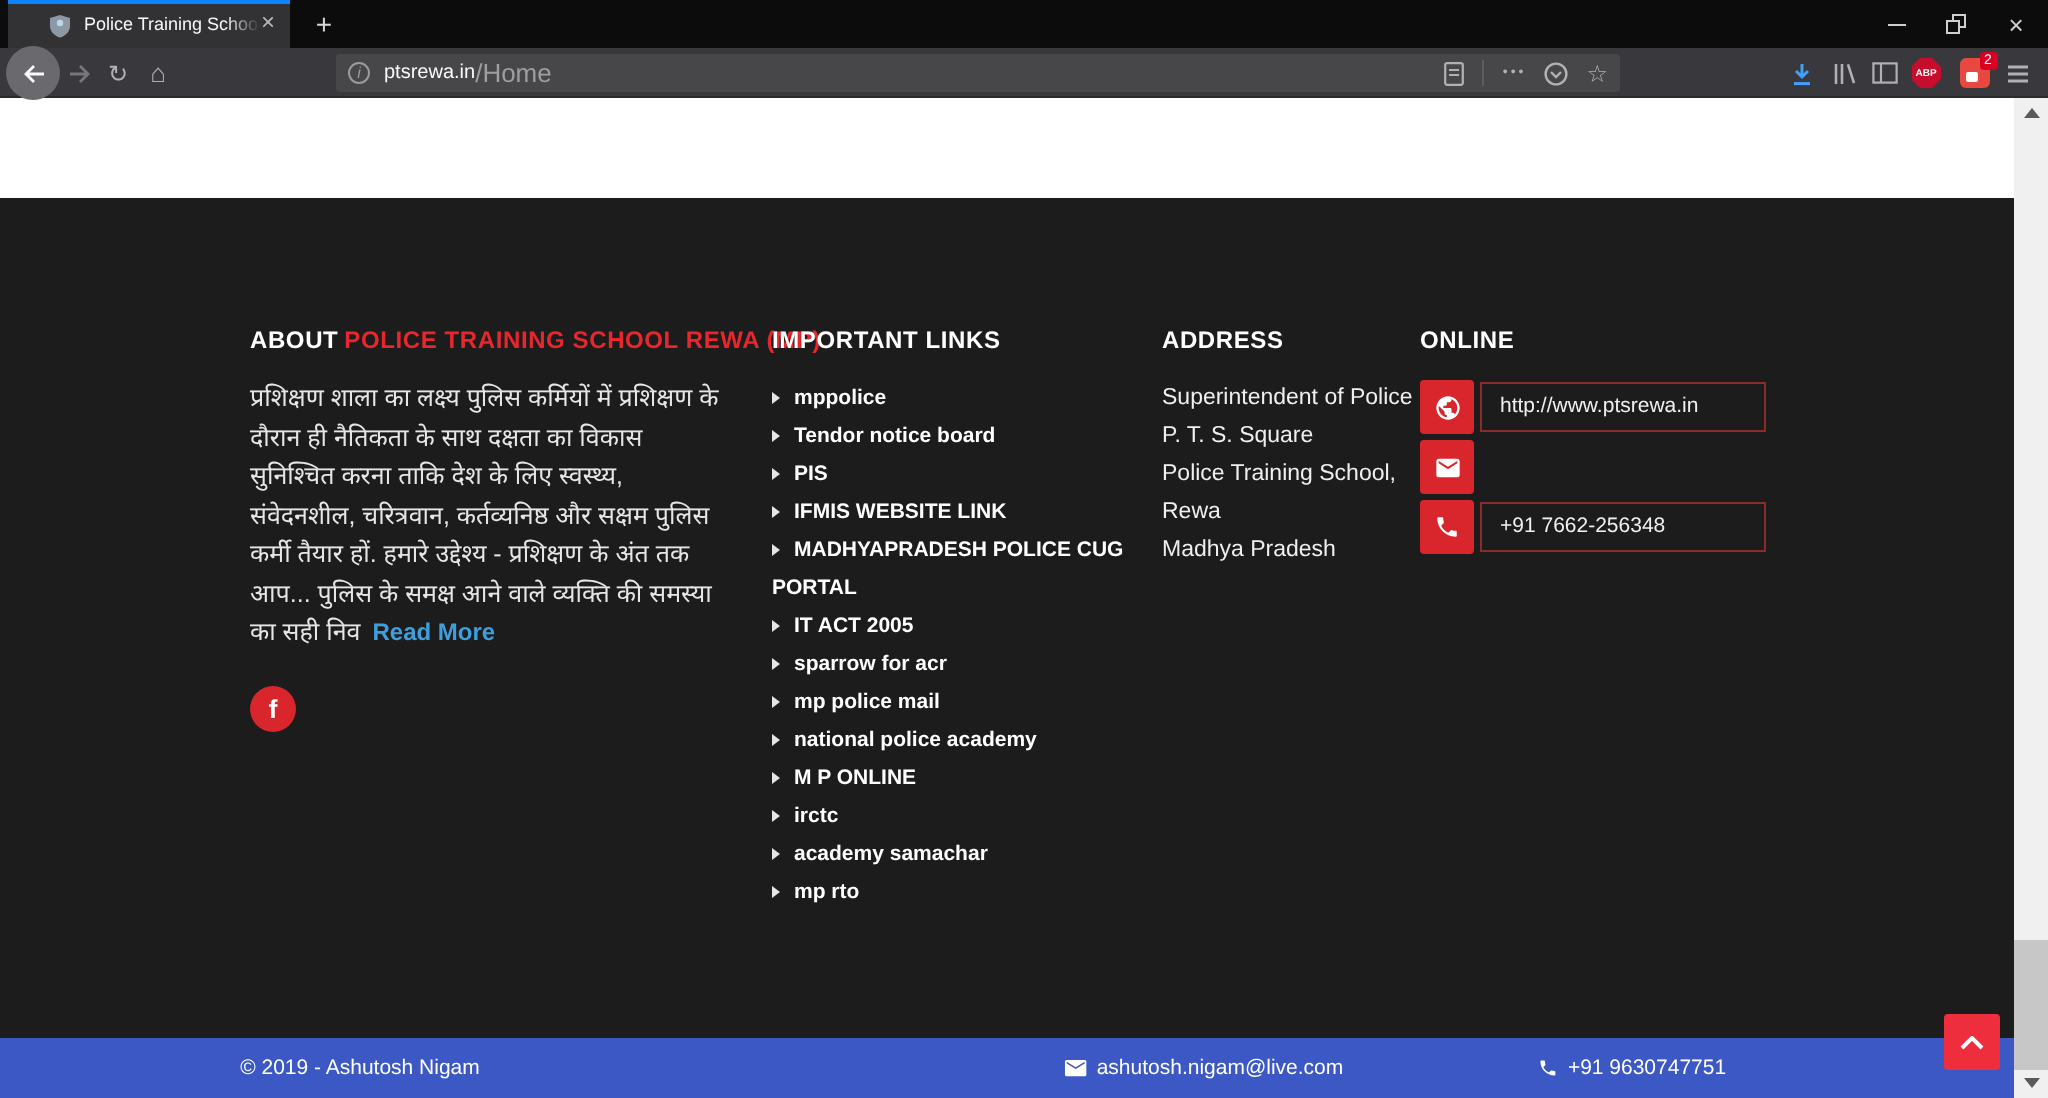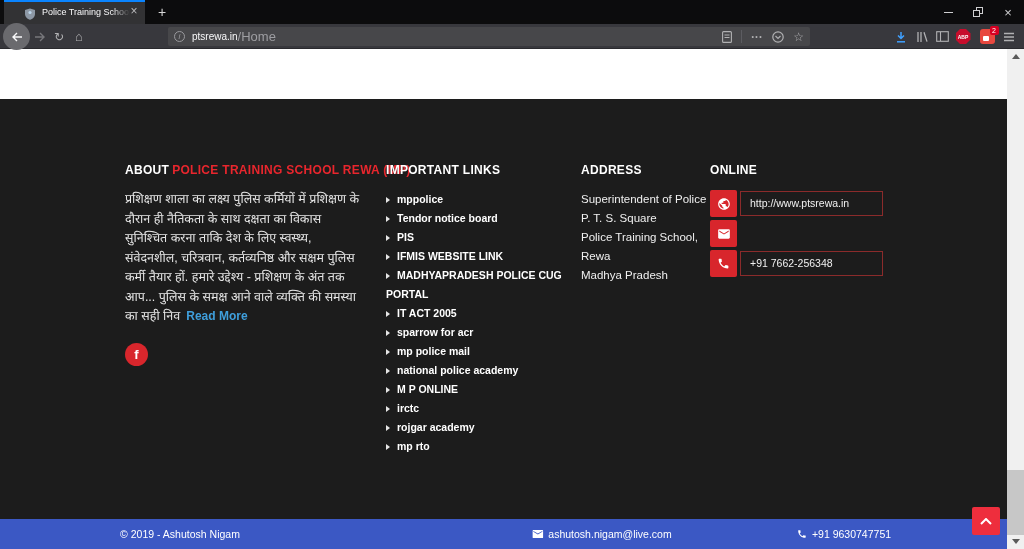--- a/index.html
+++ b/index.html
@@ -216,21 +216,21 @@
           <li><span class="caret"></span><span>Tendor notice board</span></li>
           <li><span class="caret"></span><span>PIS</span></li>
           <li><span class="caret"></span><span>IFMIS WEBSITE LINK</span></li>
           <li><span class="caret"></span><span>MADHYAPRADESH POLICE CUG PORTAL</span></li>
           <li><span class="caret"></span><span>IT ACT 2005</span></li>
           <li><span class="caret"></span><span>sparrow for acr</span></li>
           <li><span class="caret"></span><span>mp police mail</span></li>
           <li><span class="caret"></span><span>national police academy</span></li>
           <li><span class="caret"></span><span>M P ONLINE</span></li>
           <li><span class="caret"></span><span>irctc</span></li>
-          <li><span class="caret"></span><span>rojgar academy</span></li>
+          <li><span class="caret"></span><span>academy samachar</span></li>
           <li><span class="caret"></span><span>mp rto</span></li>
         </ul>
       </div>
 
       <div class="fcol col-address">
         <div class="fhead">ADDRESS</div>
         <div class="addrline">Superintendent of Police</div>
         <div class="addrline">P. T. S. Square</div>
         <div class="addrline">Police Training School,</div>
         <div class="addrline">Rewa</div>
@@ -266,21 +266,21 @@
     </div>
 
     <div class="bluebar">
       <div class="bbitem" style="left:180px;">© 2019 - Ashutosh Nigam</div>
       <div class="bbitem" style="left:602px;">
         <svg width="11" height="9" viewBox="0 0 24 20">
             <path fill="#ffffff" d="M22 0H2C.9 0 0 .9 0 2v14c0 1.1.9 2 2 2h20c1.1 0 2-.9 2-2V2c0-1.1-.9-2-2-2zm0 4l-10 6L2 4V2l10 6 10-6v2z"></path>
           </svg>
         <span>ashutosh.nigam@live.com</span>
       </div>
-      <div class="bbitem" style="left:844px;">
+      <div class="bbitem" style="left:816px;">
         <svg width="10" height="10" viewBox="0 0 24 24">
             <path fill="#ffffff" d="M6.62 10.79c1.44 2.83 3.76 5.14 6.59 6.59l2.2-2.21c.27-.27.67-.36 1.02-.24 1.12.37 2.33.57 3.57.57.55 0 1 .45 1 1V20c0 .55-.45 1-1 1-9.39 0-17-7.61-17-17 0-.55.45-1 1-1h3.5c.55 0 1 .45 1 1 0 1.25.2 2.45.57 3.57.11.35.03.74-.25 1.02l-2.2 2.2z"></path>
           </svg>
         <span>+91 9630747751</span>
       </div>
     </div>
 
     <div class="scrolltop">
       <svg width="12" height="7" viewBox="0 0 12 7">
           <path d="M1 6 L6 1 L11 6" stroke="#ffffff" stroke-width="2" fill="none"></path>

